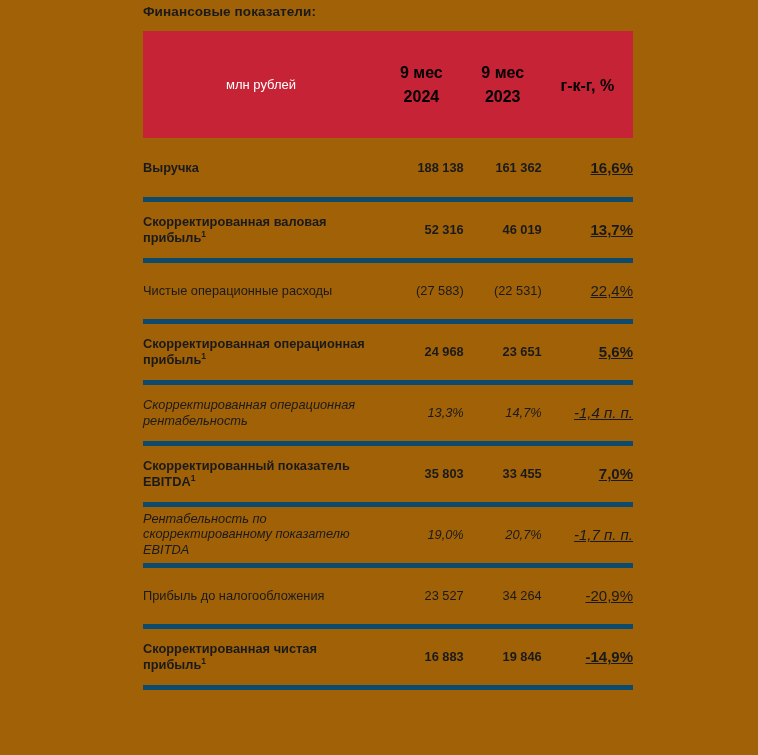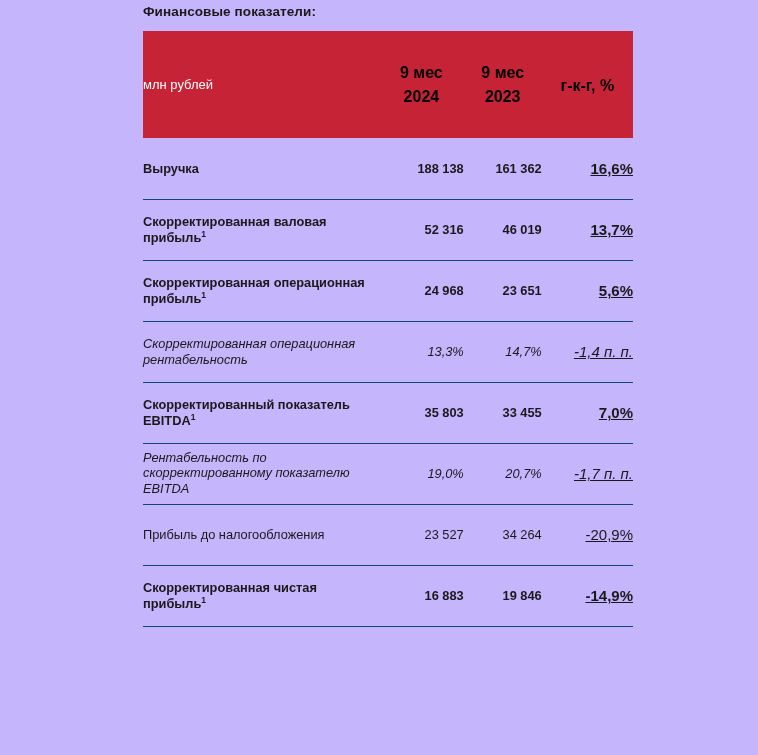--- a/index.html
+++ b/index.html
@@ -9,21 +9,21 @@
     width: 758px;
     height: 755px;
     background: #ffffff;
     font-family: "Liberation Sans", sans-serif;
     overflow: hidden;
   }
   .page {
     position: relative;
     width: 758px;
     height: 755px;
-    background: #c4b5fd;
+    background: #a16207;
   }
   .content {
     position: absolute;
     left: 143px;
     top: 0;
     width: 490px;
   }
   .section-title {
     font-size: 13.5px;
     font-weight: bold;
@@ -40,37 +40,37 @@
   table.fin th, table.fin td {
     padding: 0;
     vertical-align: middle;
   }
   thead tr.head-row {
     background: #c62336;
     height: 107px;
   }
   th.h-label {
     width: 212px;
-    text-align: left;
+    text-align: center;
     color: #ffffff;
     font-size: 13px;
     font-weight: normal;
     padding-left: 8px;
     vertical-align: middle;
   }
   th.h-y1 { width: 76px; }
   th.h-y2 { width: 70px; }
   th.h-chg { width: 82px; padding-right: 8px; }
   .h-line1 { display: block; }
   .h-line2 { display: block; margin-top: 6px; }
   .h-chg-inner { display: block; margin-top: 2px; }
 
   tbody tr.data-row {
     height: 61px;
-    border-bottom: 1px solid #0c4a6e;
+    border-bottom: 5px solid #0c4a6e;
   }
   tbody tr.data-row:first-child { border-top: none; }
   td.c-label {
     font-size: 12.8px;
     color: #1a1a1a;
     padding-left: 8px;
     text-align: left;
   }
   td.c-num {
     font-size: 12.8px;
@@ -127,20 +127,26 @@
         </tr>
 
         <tr class="data-row bold">
           <td class="c-label"><span>Скорректированная валовая прибыль</span><sup>1</sup></td>
           <td class="c-num">52 316</td>
           <td class="c-num">46 019</td>
           <td class="c-chg">13,7%</td>
         </tr>
 
 
+        <tr class="data-row">
+          <td class="c-label"><span>Чистые операционные расходы</span><sup></sup></td>
+          <td class="c-num">(27 583)</td>
+          <td class="c-num">(22 531)</td>
+          <td class="c-chg">22,4%</td>
+        </tr>
 
         <tr class="data-row bold">
           <td class="c-label"><span>Скорректированная операционная прибыль</span><sup>1</sup></td>
           <td class="c-num">24 968</td>
           <td class="c-num">23 651</td>
           <td class="c-chg">5,6%</td>
         </tr>
 
         <tr class="data-row italic">
           <td class="c-label"><span>Скорректированная операционная рентабельность</span><sup></sup></td>

